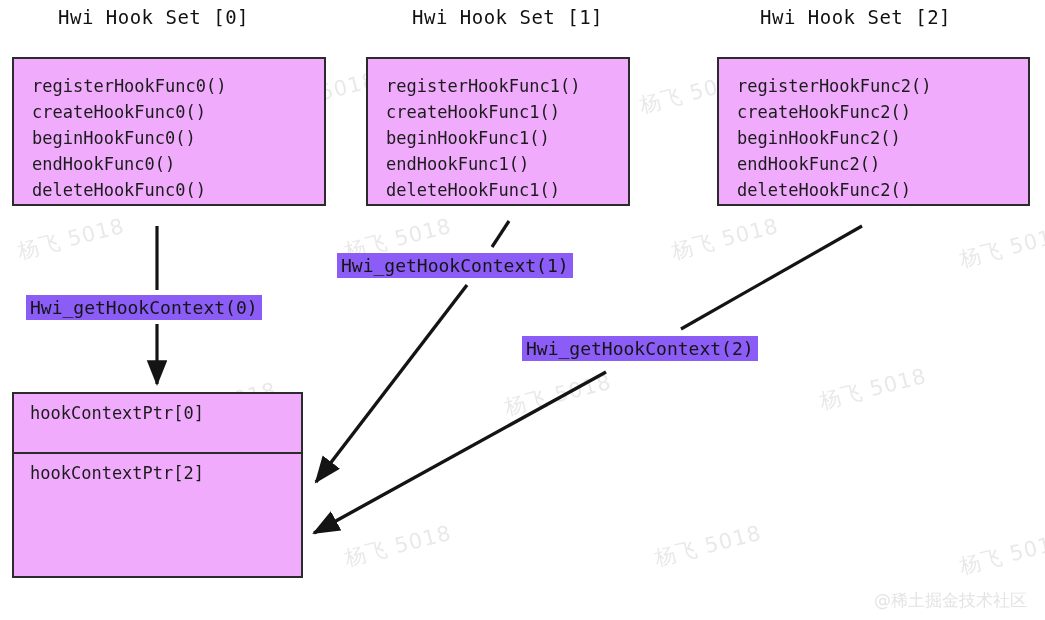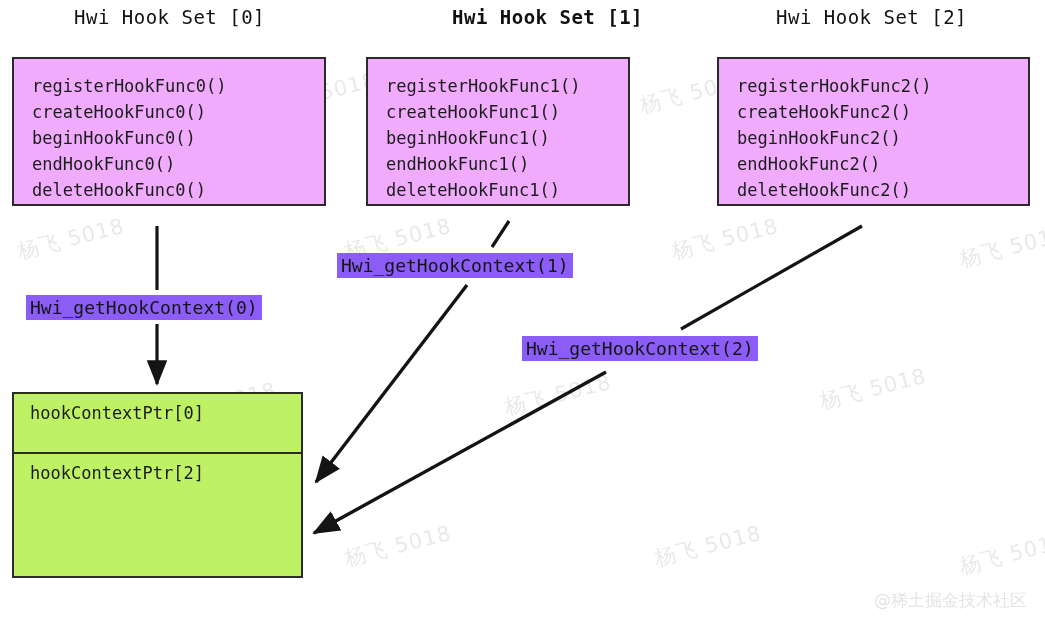--- a/index.html
+++ b/index.html
@@ -40,21 +40,20 @@
 
   
   .set-title {
     position: absolute;
     font-family: "DejaVu Sans Mono", monospace;
     font-size: 19px;
     color: #111111;
     letter-spacing: 0.5px;
     white-space: nowrap;
     z-index: 3;
-    margin-left: 16px;
   }
 
   
   .hookset-box {
     position: absolute;
     box-sizing: border-box;
     border: 2px solid #2b2b2b;
     background: #f0abfc;
     z-index: 3;
     padding: 14px 0 0 18px;
@@ -65,21 +64,21 @@
     line-height: 26px;
     color: #1b1b1b;
     white-space: nowrap;
   }
 
   
   #ctx-table {
     position: absolute;
     box-sizing: border-box;
     border: 2px solid #2b2b2b;
-    background: #bef264;
+    background: #f0abfc;
     z-index: 3;
   }
   .ctx-row {
     box-sizing: border-box;
     border-bottom: 2px solid #2b2b2b;
     height: 60px;
     padding: 8px 0 0 16px;
   }
   .ctx-row:last-child {
     border-bottom: none;
@@ -167,21 +166,21 @@
 
   <div class="set-title" style="left:58px; top:6px;">Hwi Hook Set [0]</div>
   <div class="hookset-box" style="left:12px; top:57px; width:314px; height:149px;">
     <div class="fn">registerHookFunc0()</div>
     <div class="fn">createHookFunc0()</div>
     <div class="fn">beginHookFunc0()</div>
     <div class="fn">endHookFunc0()</div>
     <div class="fn">deleteHookFunc0()</div>
   </div>
 
-  <div class="set-title" style="left:436px; top:6px;font-weight:bold;">Hwi Hook Set [1]</div>
+  <div class="set-title" style="left:412px; top:6px;">Hwi Hook Set [1]</div>
   <div class="hookset-box" style="left:366px; top:57px; width:264px; height:149px;">
     <div class="fn">registerHookFunc1()</div>
     <div class="fn">createHookFunc1()</div>
     <div class="fn">beginHookFunc1()</div>
     <div class="fn">endHookFunc1()</div>
     <div class="fn">deleteHookFunc1()</div>
   </div>
 
   <div class="set-title" style="left:760px; top:6px;">Hwi Hook Set [2]</div>
   <div class="hookset-box" style="left:717px; top:57px; width:313px; height:149px;">

